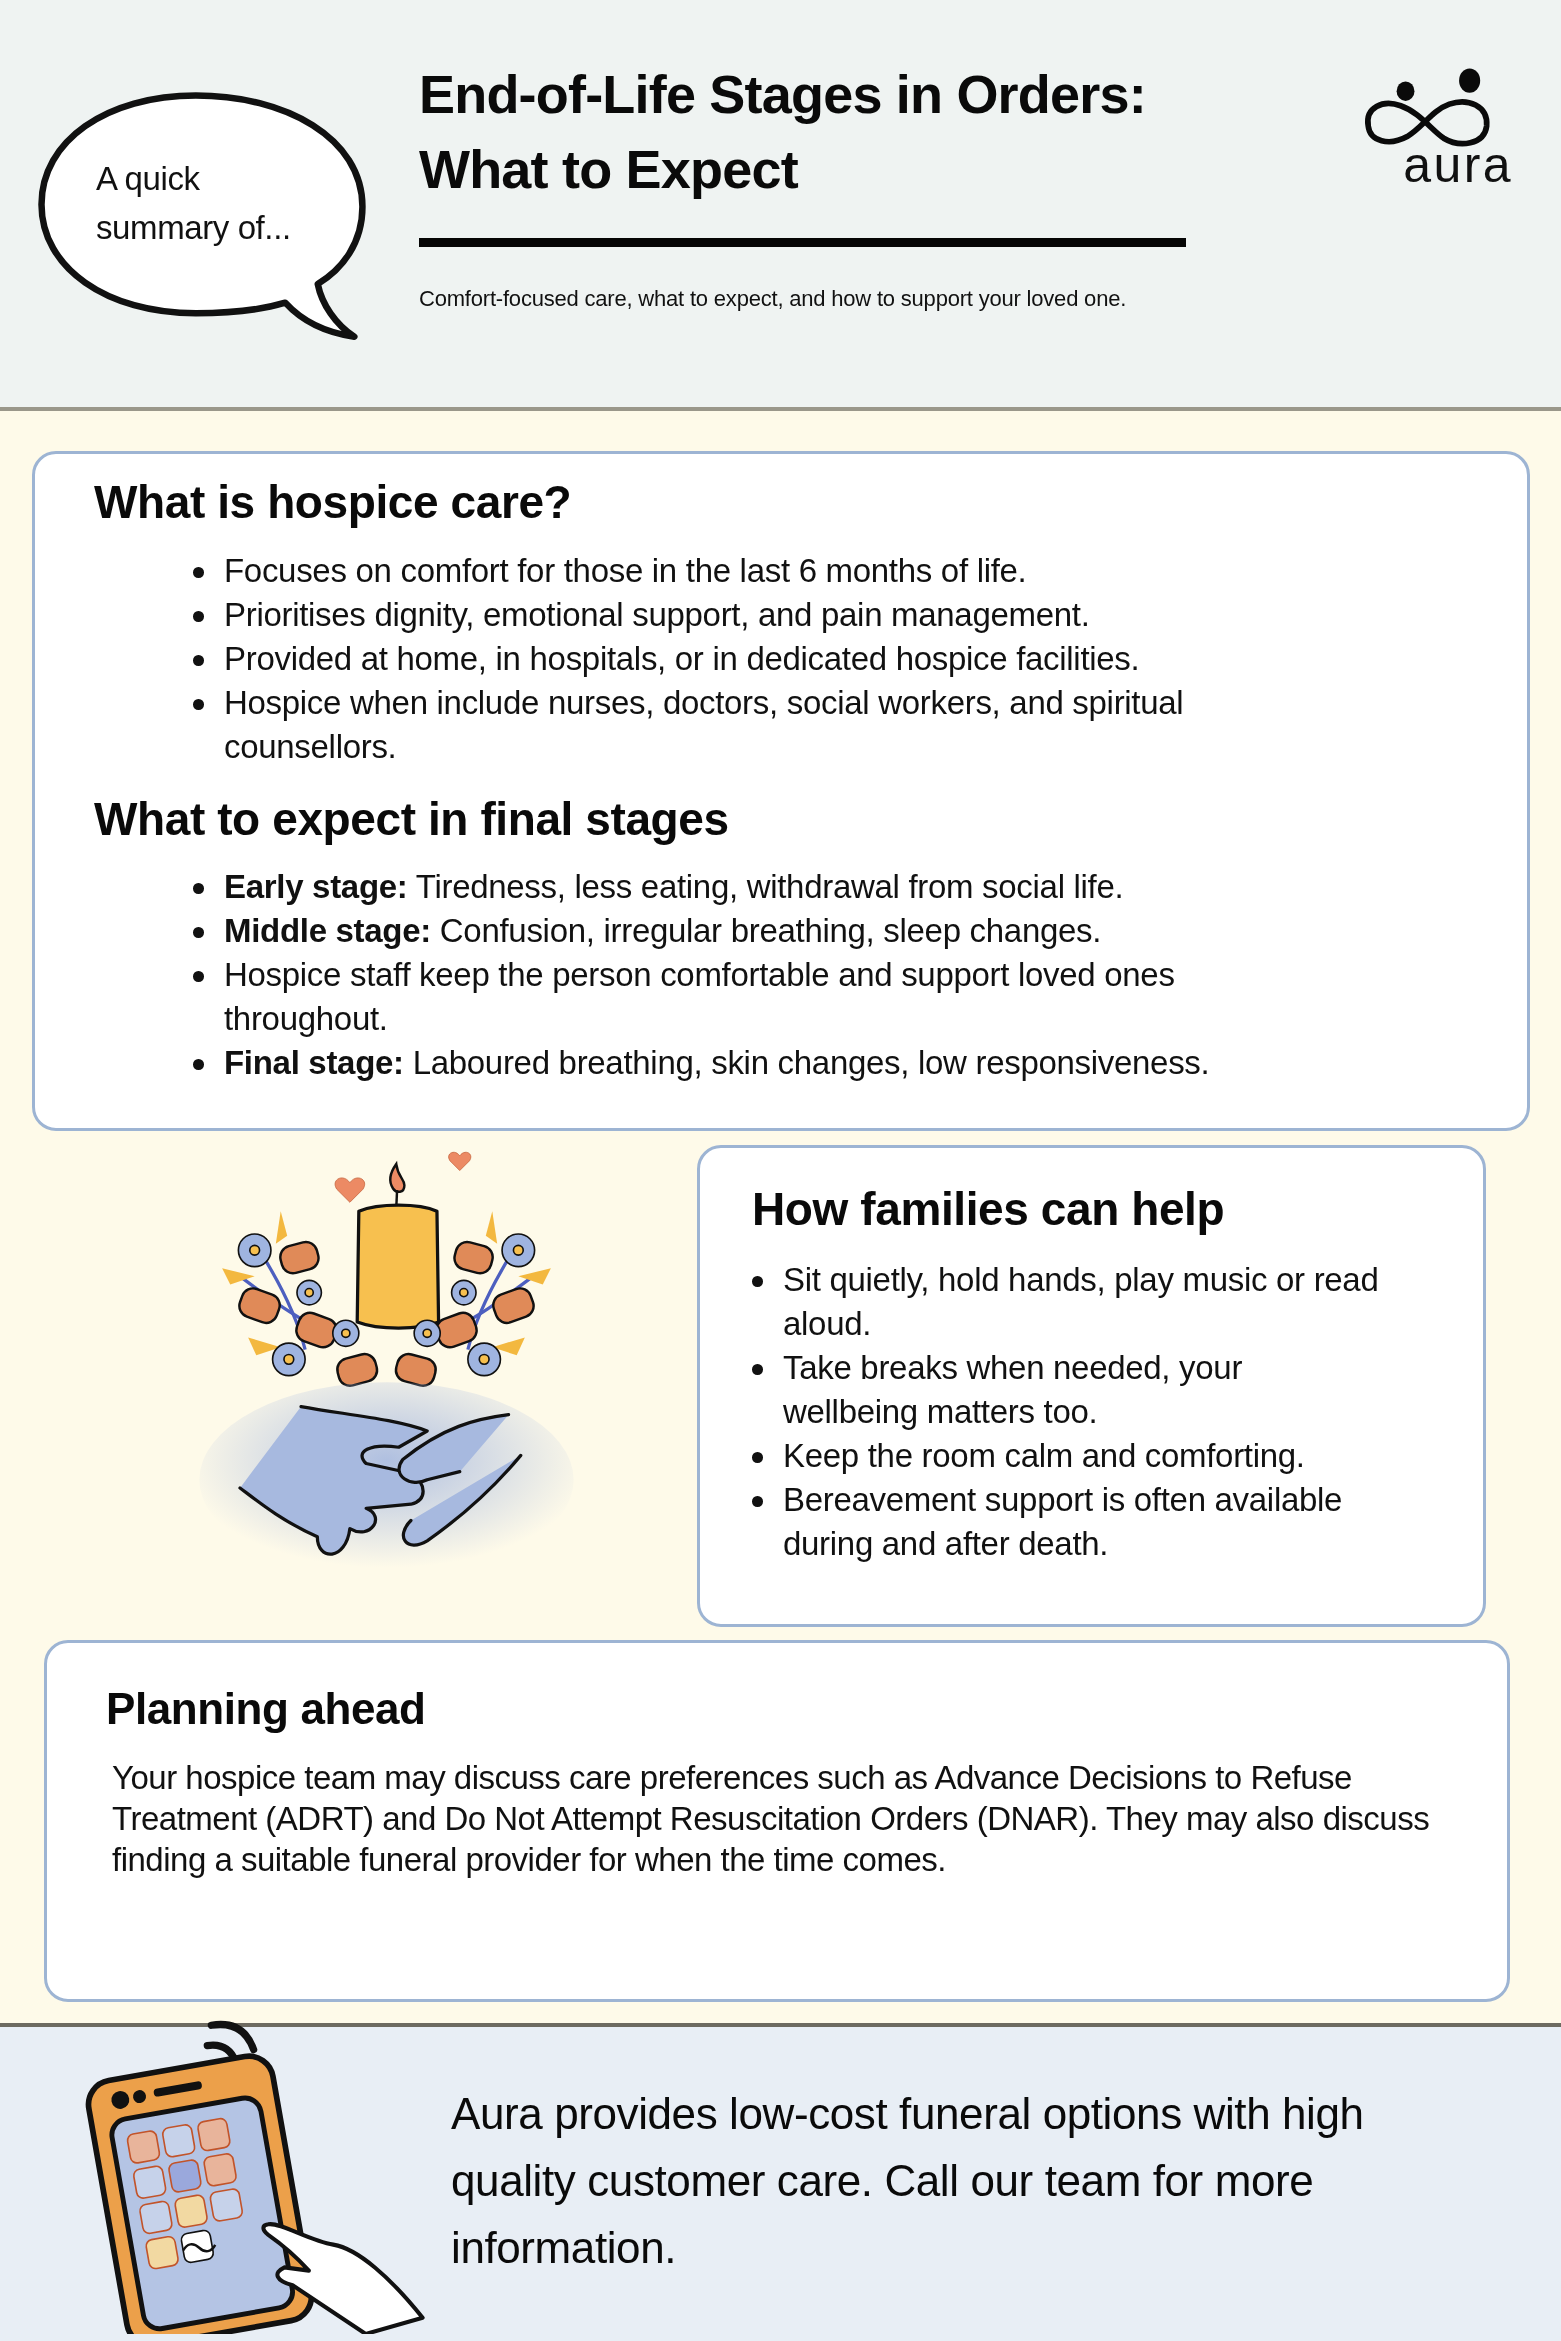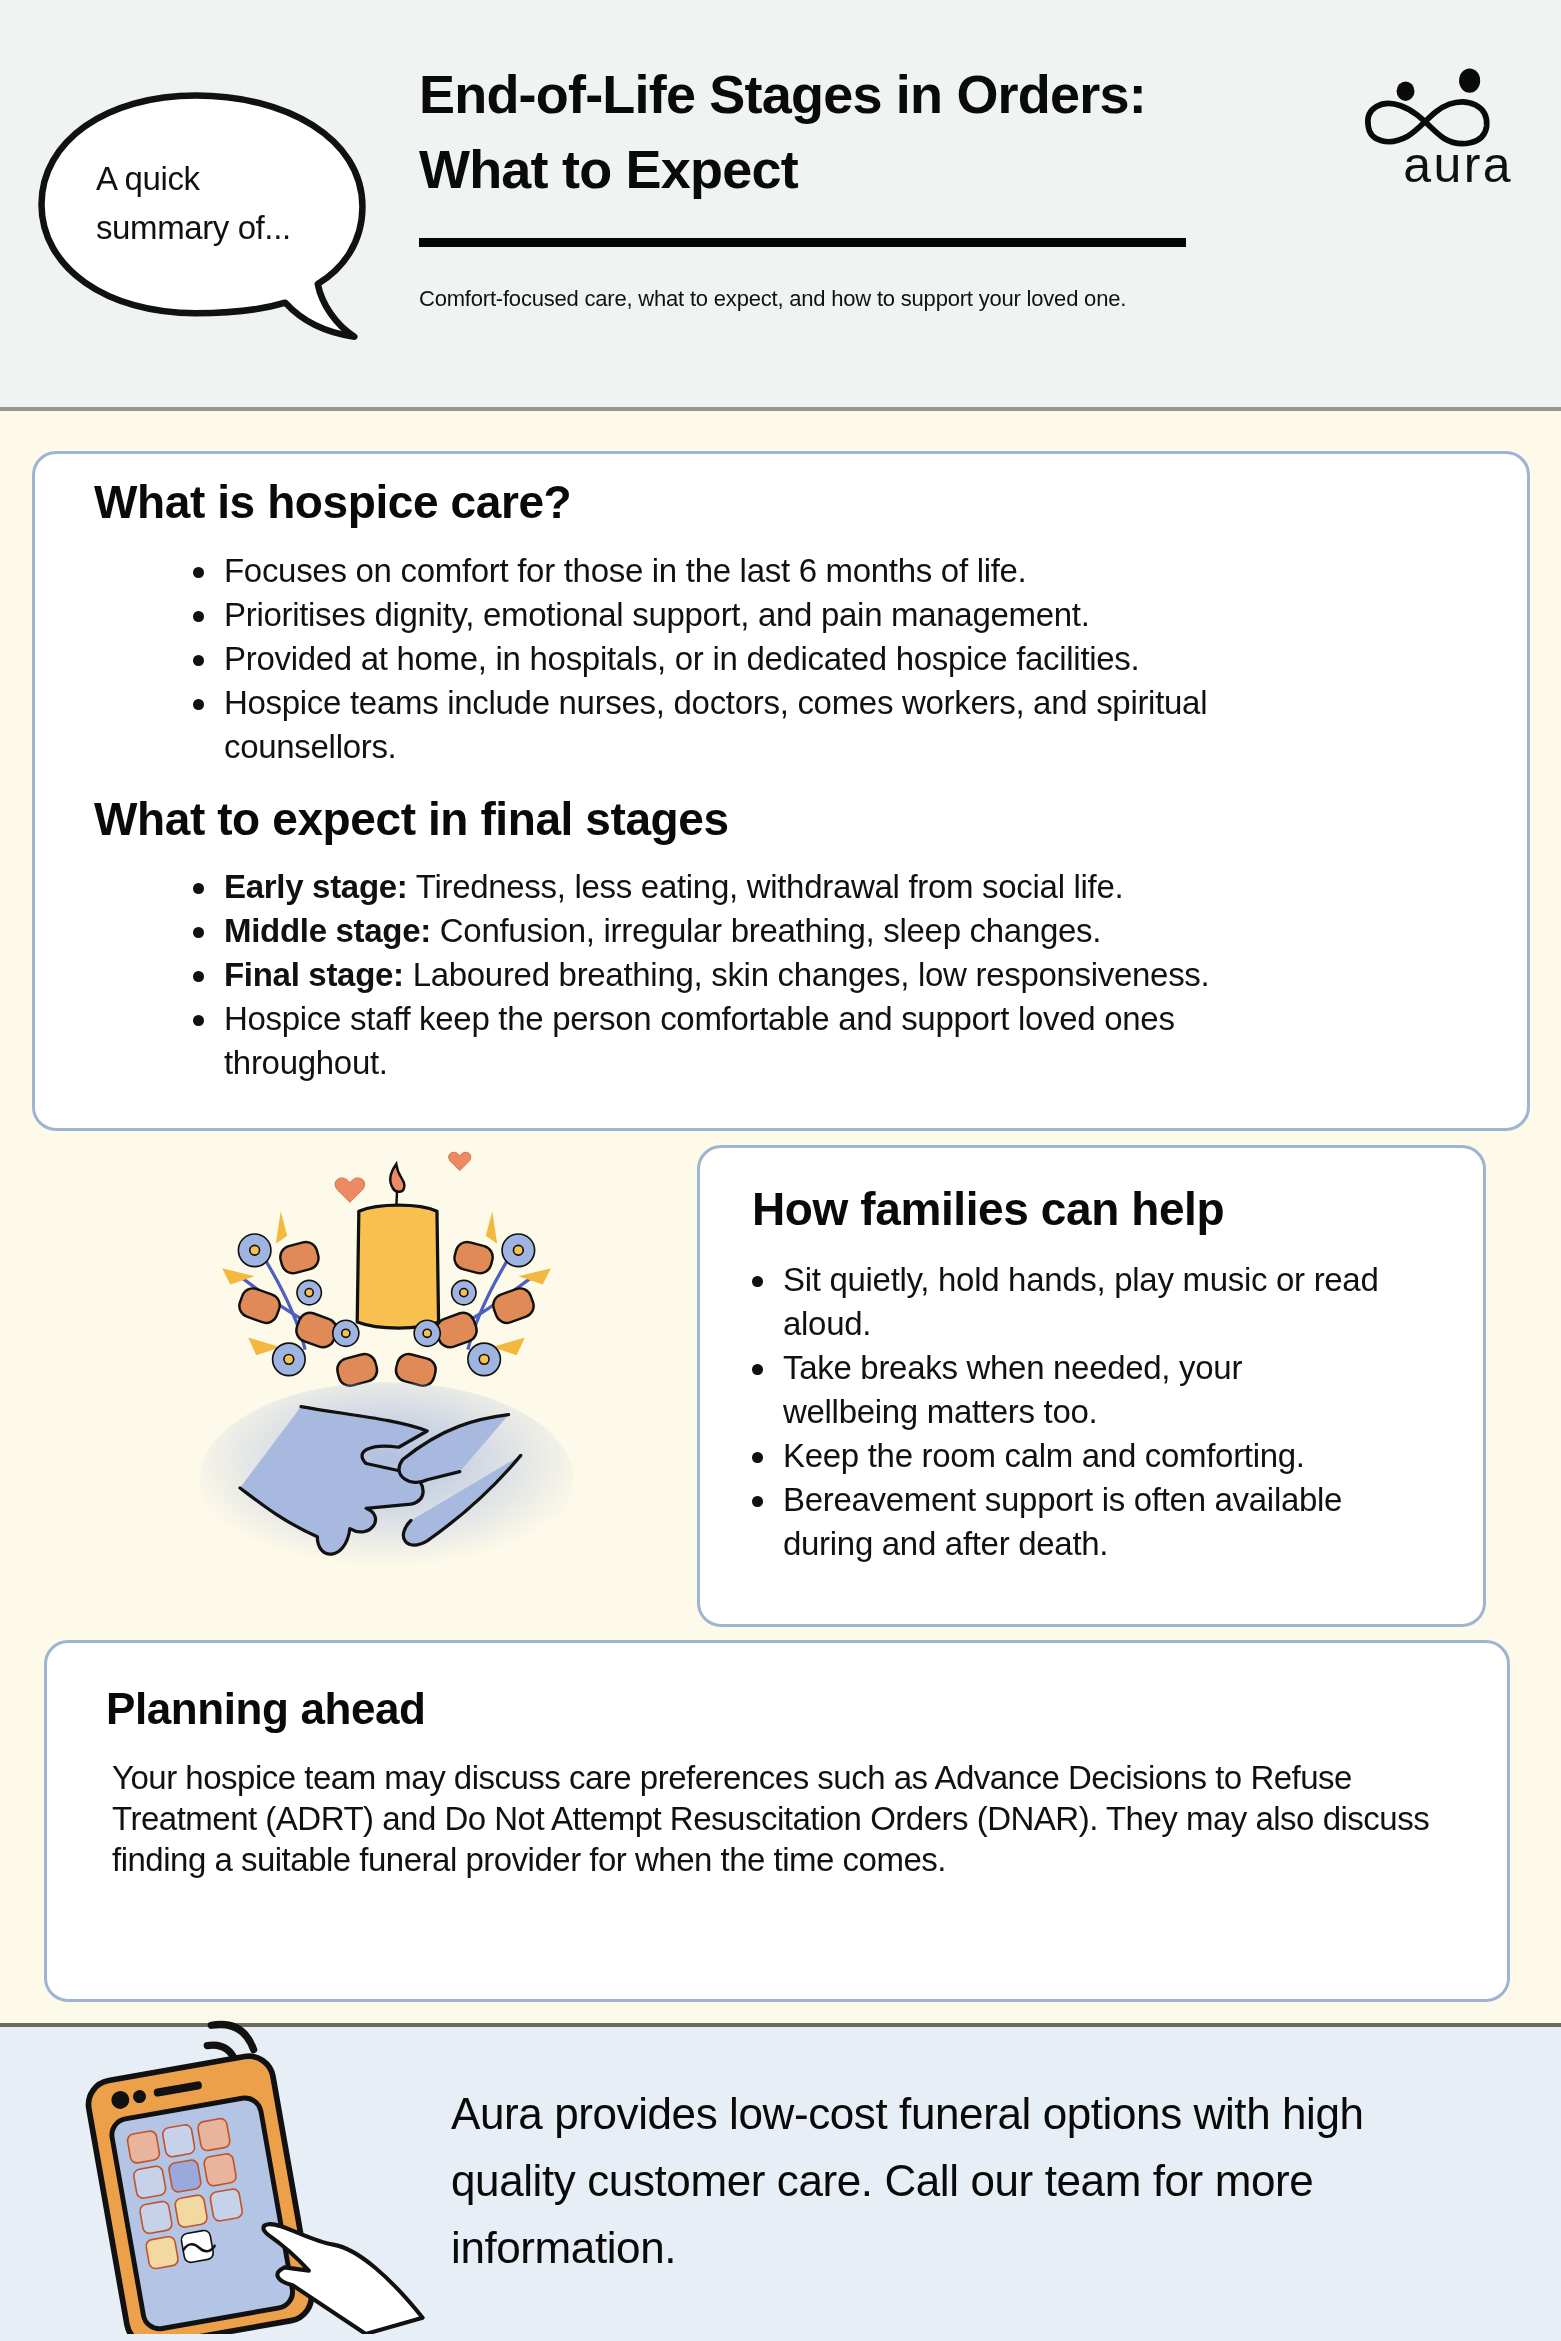--- a/index.html
+++ b/index.html
@@ -126,28 +126,28 @@
 <div class="abs header-divider"></div>
 
 <div class="abs main-bg"></div>
 
 <div class="card card1">
   <div class="card-heading c1-h1">What is hospice care?</div>
   <ul class="bullets c1-list1">
     <li>Focuses on comfort for those in the last 6 months of life.</li>
     <li>Prioritises dignity, emotional support, and pain management.</li>
     <li>Provided at home, in hospitals, or in dedicated hospice facilities.</li>
-    <li style="width:1090px;">Hospice teams include nurses, doctors, comes workers, and spiritual counsellors.</li>
+    <li style="width:1090px;">Hospice when include nurses, doctors, social workers, and spiritual counsellors.</li>
   </ul>
   <div class="card-heading c1-h2">What to expect in final stages</div>
   <ul class="bullets c1-list2">
     <li><b>Early stage:</b><span> Tiredness, less eating, withdrawal from social life.</span></li>
     <li><b>Middle stage:</b><span> Confusion, irregular breathing, sleep changes.</span></li>
+    <li style="width:1090px;"><span>Hospice staff keep the person comfortable and support loved ones throughout.</span></li>
     <li><b>Final stage:</b><span> Laboured breathing, skin changes, low responsiveness.</span></li>
-    <li style="width:1090px;"><span>Hospice staff keep the person comfortable and support loved ones throughout.</span></li>
   </ul>
 </div>
 
 <svg class="abs illustration" viewBox="0 0 500 580">
   <defs>
     <radialGradient id="handglow" cx="50%" cy="40%" r="55%">
       <stop offset="0%" stop-color="#a7b9df" stop-opacity="0.9"></stop>
       <stop offset="100%" stop-color="#a7b9df" stop-opacity="0"></stop>
     </radialGradient>
   </defs>

